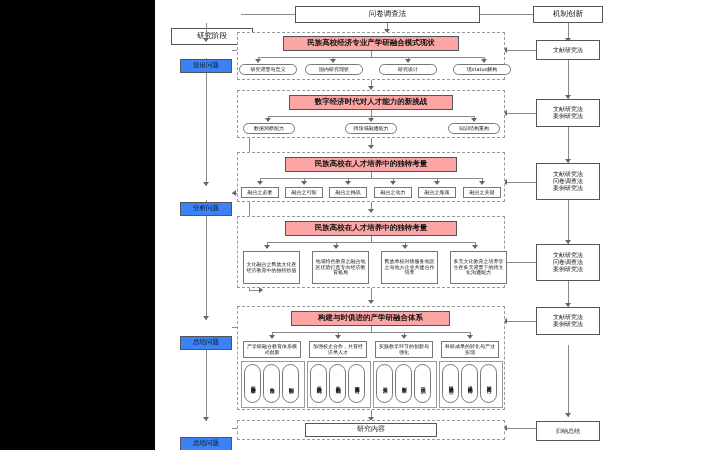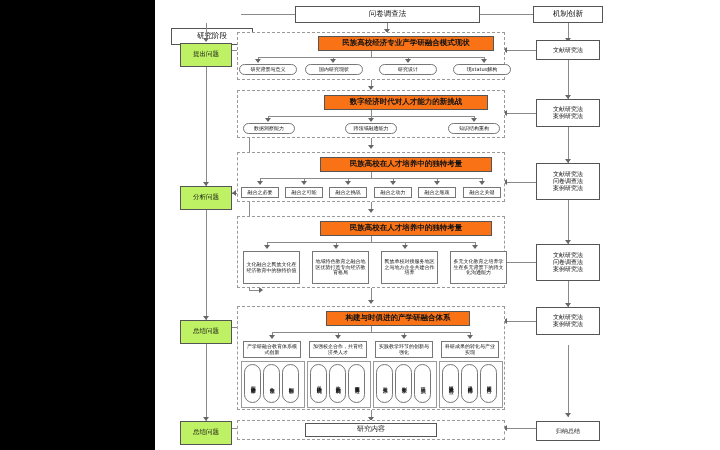--- a/index.html
+++ b/index.html
@@ -7,30 +7,30 @@
   #page{position:relative;width:720px;height:450px;background:#000;}
   #canvas{position:absolute;left:155px;top:0;width:565px;height:450px;background:#ffffff;}
 
   .lbl{position:absolute;box-sizing:border-box;display:flex;align-items:center;justify-content:center;
        text-align:center;color:#111;line-height:1.12;}
 
   
   .hdr{border:1px solid #555;background:#fff;font-size:7.5px;height:17px;}
 
   
-  .stage{border:1px solid #555;background:#bef264;font-size:6.5px;height:24px;width:52px;}
+  .stage{border:1px solid #555;background:#3b82f6;font-size:6.5px;height:14px;width:52px;margin-top:16px;}
 
   
   .method{border:1px solid #555;background:#fff;font-size:6px;width:64px;}
 
   
   .sect{position:absolute;box-sizing:border-box;border:1px dashed #9a9a9a;background:#fff;}
 
   
-  .stitle{border:1px solid #555;background:#f97316;font-size:7.5px;height:15px;font-weight:bold;margin-left:35px;}
+  .stitle{border:1px solid #555;background:#fca5a5;font-size:7.5px;height:15px;font-weight:bold;}
 
   
   .cbox{border:1px solid #777;background:#fff;font-size:5px;}
 
   
   .rbox{border:1px solid #777;background:#fff;font-size:5px;border-radius:9px;}
 
   
   .vcap{border:1px solid #777;background:#fff;font-size:5px;border-radius:12px;
         writing-mode:vertical-rl;text-orientation:upright;letter-spacing:0.4px;
@@ -210,21 +210,21 @@
     <div class="arw arw-d" style="left:317px;top:245px;"></div>
     <div class="lbl cbox" style="left:88px;top:251px;width:57px;height:33px;padding:2px;">文化融合之民族文化在经济教育中的独特价值</div>
     <div class="lbl cbox" style="left:157px;top:251px;width:57px;height:33px;padding:2px;">地域特色教育之融合地区优势打造专向经济教育格局</div>
     <div class="lbl cbox" style="left:226px;top:251px;width:57px;height:33px;padding:2px;">民族单校对接服务地区之与地方企业共建合作培养</div>
     <div class="lbl cbox" style="left:295px;top:251px;width:57px;height:33px;padding:2px;">多元文化教育之培养学生在多元背景下的跨文化沟通能力</div>
 
     <div class="ln lnv" style="left:216px;top:288px;height:14px;"></div>
     <div class="arw arw-d" style="left:213px;top:300px;"></div>
 
     <div class="sect" style="left:82px;top:306px;width:268px;height:104px;"></div>
-    <div class="lbl stitle" style="left:136px;top:311px;width:144px;">构建与时俱进的产学研融合体系</div>
+    <div class="lbl stitle" style="left:136px;top:311px;width:159px;">构建与时俱进的产学研融合体系</div>
     <div class="ln lnv" style="left:216px;top:326px;height:6px;"></div>
     <div class="ln lnh" style="left:117px;top:332px;width:198px;"></div>
     <div class="ln lnv" style="left:117px;top:332px;height:5px;"></div>
     <div class="ln lnv" style="left:183px;top:332px;height:5px;"></div>
     <div class="ln lnv" style="left:249px;top:332px;height:5px;"></div>
     <div class="ln lnv" style="left:315px;top:332px;height:5px;"></div>
     <div class="arw arw-d" style="left:114px;top:335px;"></div>
     <div class="arw arw-d" style="left:180px;top:335px;"></div>
     <div class="arw arw-d" style="left:246px;top:335px;"></div>
     <div class="arw arw-d" style="left:312px;top:335px;"></div>

